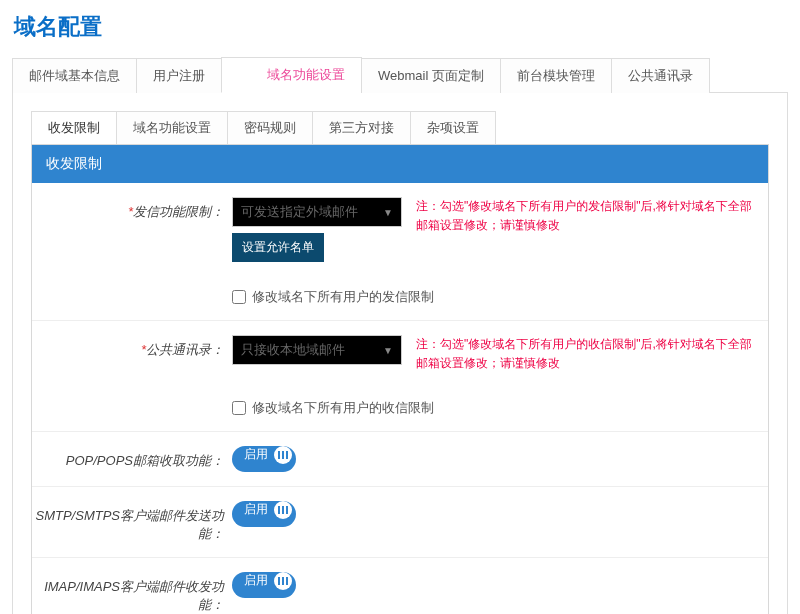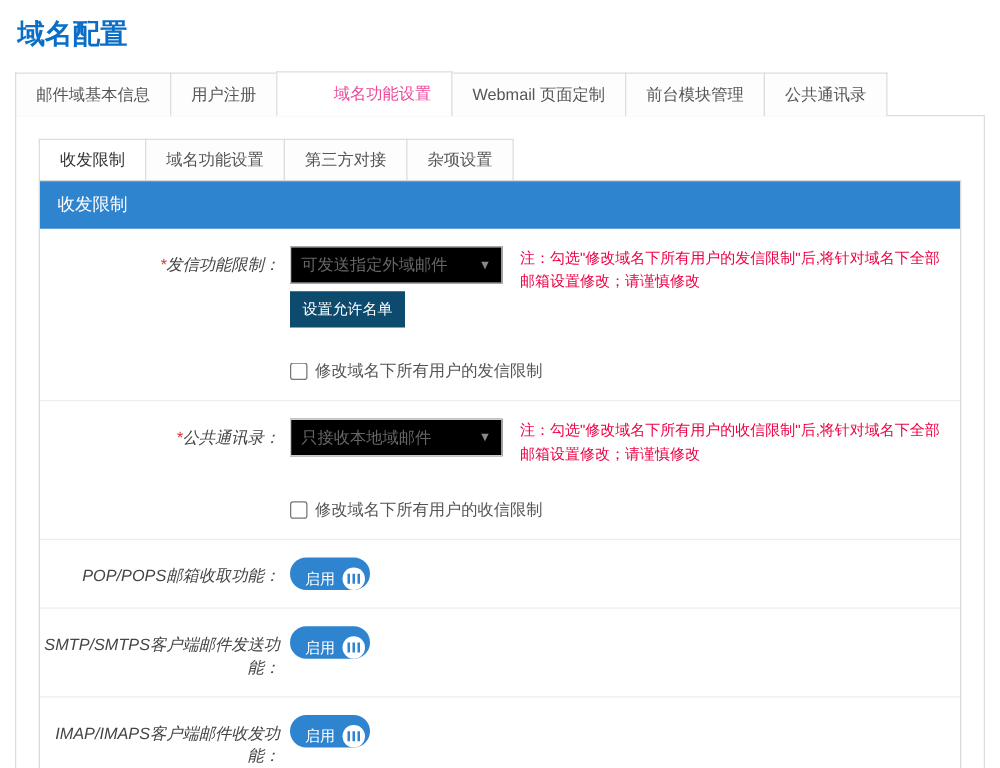--- a/index.html
+++ b/index.html
@@ -21,21 +21,21 @@
   .form-label .req { color:#d33; }
   .form-ctrl { flex:1; display:flex; flex-direction:column; gap:8px; }
   .ctrl-line1 { display:flex; align-items:flex-start; gap:14px; }
   .select-wrap { display:inline-flex; align-items:center; border:1px solid #ccc; background:#000000; height:30px; padding:0 8px; width:170px; justify-content:space-between; color:#999; cursor:pointer; }
   .select-wrap .txt { color:#666; }
   .select-wrap .arrow { color:#888; font-size:10px; }
   .blue-btn { background:#0c4a6e; color:#fff; border:none; padding:6px 10px; font-size:12px; cursor:pointer; display:inline-block; }
   .checkbox-line { display:flex; align-items:center; gap:6px; color:#555;margin-top:18px; }
   .checkbox-line input { width:14px; height:14px; }
   .note { color:#e04; font-size:12px; line-height:1.6; max-width:340px; }
-  .toggle { display:inline-flex; align-items:flex-end; background:#2f84cf; color:#fff; border-radius:14px; height:26px; padding:0 4px 0 12px; font-size:12px; cursor:pointer; }
+  .toggle { display:inline-flex; align-items:flex-start; background:#2f84cf; color:#fff; border-radius:14px; height:26px; padding:0 4px 0 12px; font-size:12px; cursor:pointer; }
   .toggle .knob { width:18px; height:18px; border-radius:50%; background:#fff; margin-left:6px; display:flex; align-items:center; justify-content:center; }
   .toggle .knob::before { content:""; width:2px; height:8px; background:#2f84cf; box-shadow:-4px 0 #2f84cf, 4px 0 #2f84cf; }
   .btn-row { display:flex; justify-content:center; gap:14px; padding:20px 0 8px; }
   .btn-confirm { background:#2f84cf; color:#fff; border:none; padding:10px 26px; font-size:14px; cursor:pointer; }
   .btn-reset { background:#f39b2d; color:#fff; border:none; padding:10px 26px; font-size:14px; cursor:pointer; }
 </style>
 </head>
 <body>
 
 <div class="page-title">域名配置</div>
@@ -47,20 +47,21 @@
   <div class="main-tab">Webmail 页面定制</div>
   <div class="main-tab">前台模块管理</div>
   <div class="main-tab">公共通讯录</div>
 </div>
 
 <div class="tab-body">
 
   <div class="sub-tabs">
     <div class="sub-tab active">收发限制</div>
     <div class="sub-tab">域名功能设置</div>
+    <div class="sub-tab">密码规则</div>
     <div class="sub-tab">第三方对接</div>
     <div class="sub-tab">杂项设置</div>
   </div>
 
   <div class="panel">
     <div class="panel-header">收发限制</div>
     <div class="panel-body">
 
       <div class="form-row">
         <div class="form-label"><span class="req">*</span><span>发信功能限制：</span></div>

